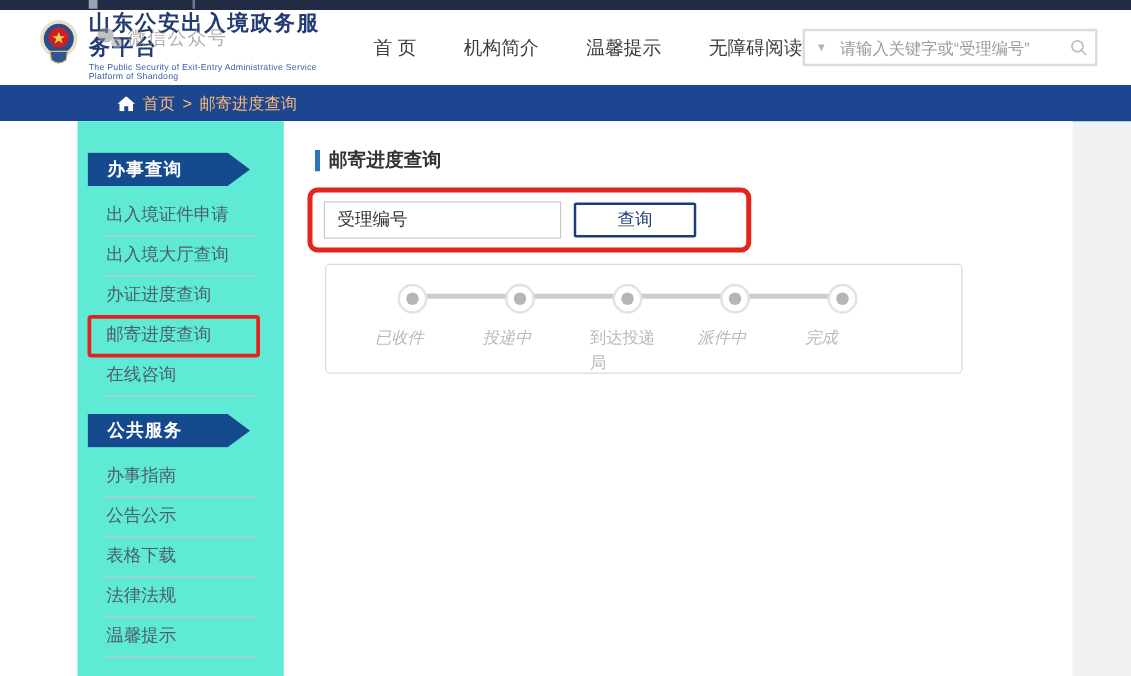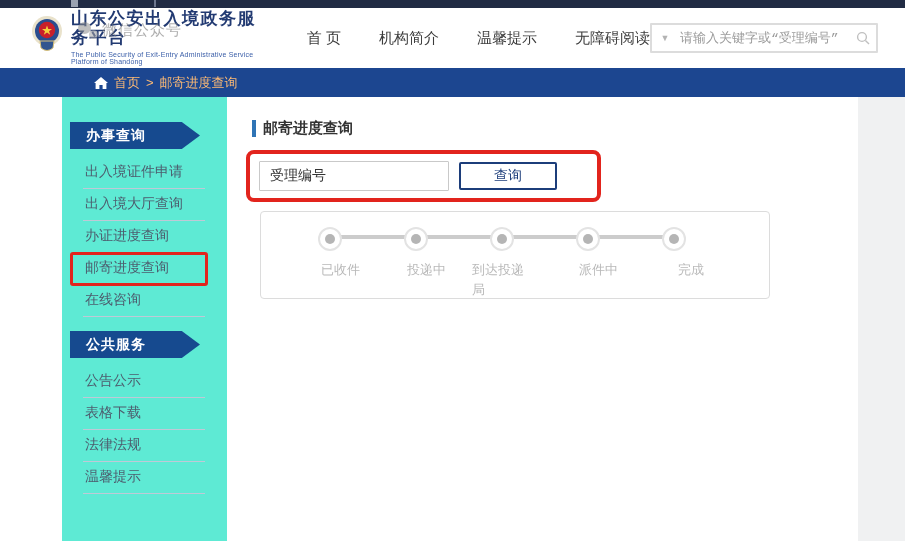--- a/index.html
+++ b/index.html
@@ -50,21 +50,21 @@
     margin-left:auto;margin-right:27px;
     width:250px;height:26px;
     border:2px solid #dcdcdc;border-radius:1px;
     display:flex;align-items:center;background:#fff;
   }
   .searchbox .dd{
     width:26px;text-align:center;font-size:9px;color:#b3b3b3;cursor:pointer;
   }
   .searchbox input{
     flex:1;border:0;outline:0;font-size:13px;color:#555;
-    font-family:Liberation Mono, monospace;background:transparent;min-width:0;
+    font-family:Liberation Sans, sans-serif;background:transparent;min-width:0;
   }
   .searchbox input::placeholder{color:#9b9b9b;}
   .mag{
     width:26px;display:flex;align-items:center;justify-content:center;cursor:pointer;
   }
   
   .watermark{
     position:absolute;left:78px;top:13px;
     display:flex;align-items:center;gap:4px;
     color:rgba(125,125,125,.62);
@@ -178,21 +178,21 @@
     width:20px;height:20px;border-radius:50%;
     background:#fff;border:2px solid #e3e3e3;
     display:flex;align-items:center;justify-content:center;
     box-sizing:content-box;
   }
   .dot-inner{width:10px;height:10px;border-radius:50%;background:#b5b5b5;}
   .step-label{
     margin-top:9px;font-size:13px;color:#b9b9b9;
     text-align:left;width:60px;line-height:1.5;
   }
-  .step-label.center{text-align:right;}
+  .step-label.center{text-align:left;font-style:italic;}
 </style>
 </head>
 <body>
 
 <div class="page">
 
   <div class="topbar">
     <span class="artifact-a"></span>
     <span class="artifact-b"></span>
   </div>
@@ -259,20 +259,21 @@
         <li>办证进度查询</li>
         <li>
           <span>邮寄进度查询</span>
           <span class="hl-side"></span>
         </li>
         <li>在线咨询</li>
       </ul>
 
       <div class="side-banner">公共服务</div>
       <ul class="side-list">
+        <li>办事指南</li>
         <li>公告公示</li>
         <li>表格下载</li>
         <li>法律法规</li>
         <li>温馨提示</li>
       </ul>
     </aside>
 
     <main class="main">
       <div class="main-title">
         <span class="bar"></span>

